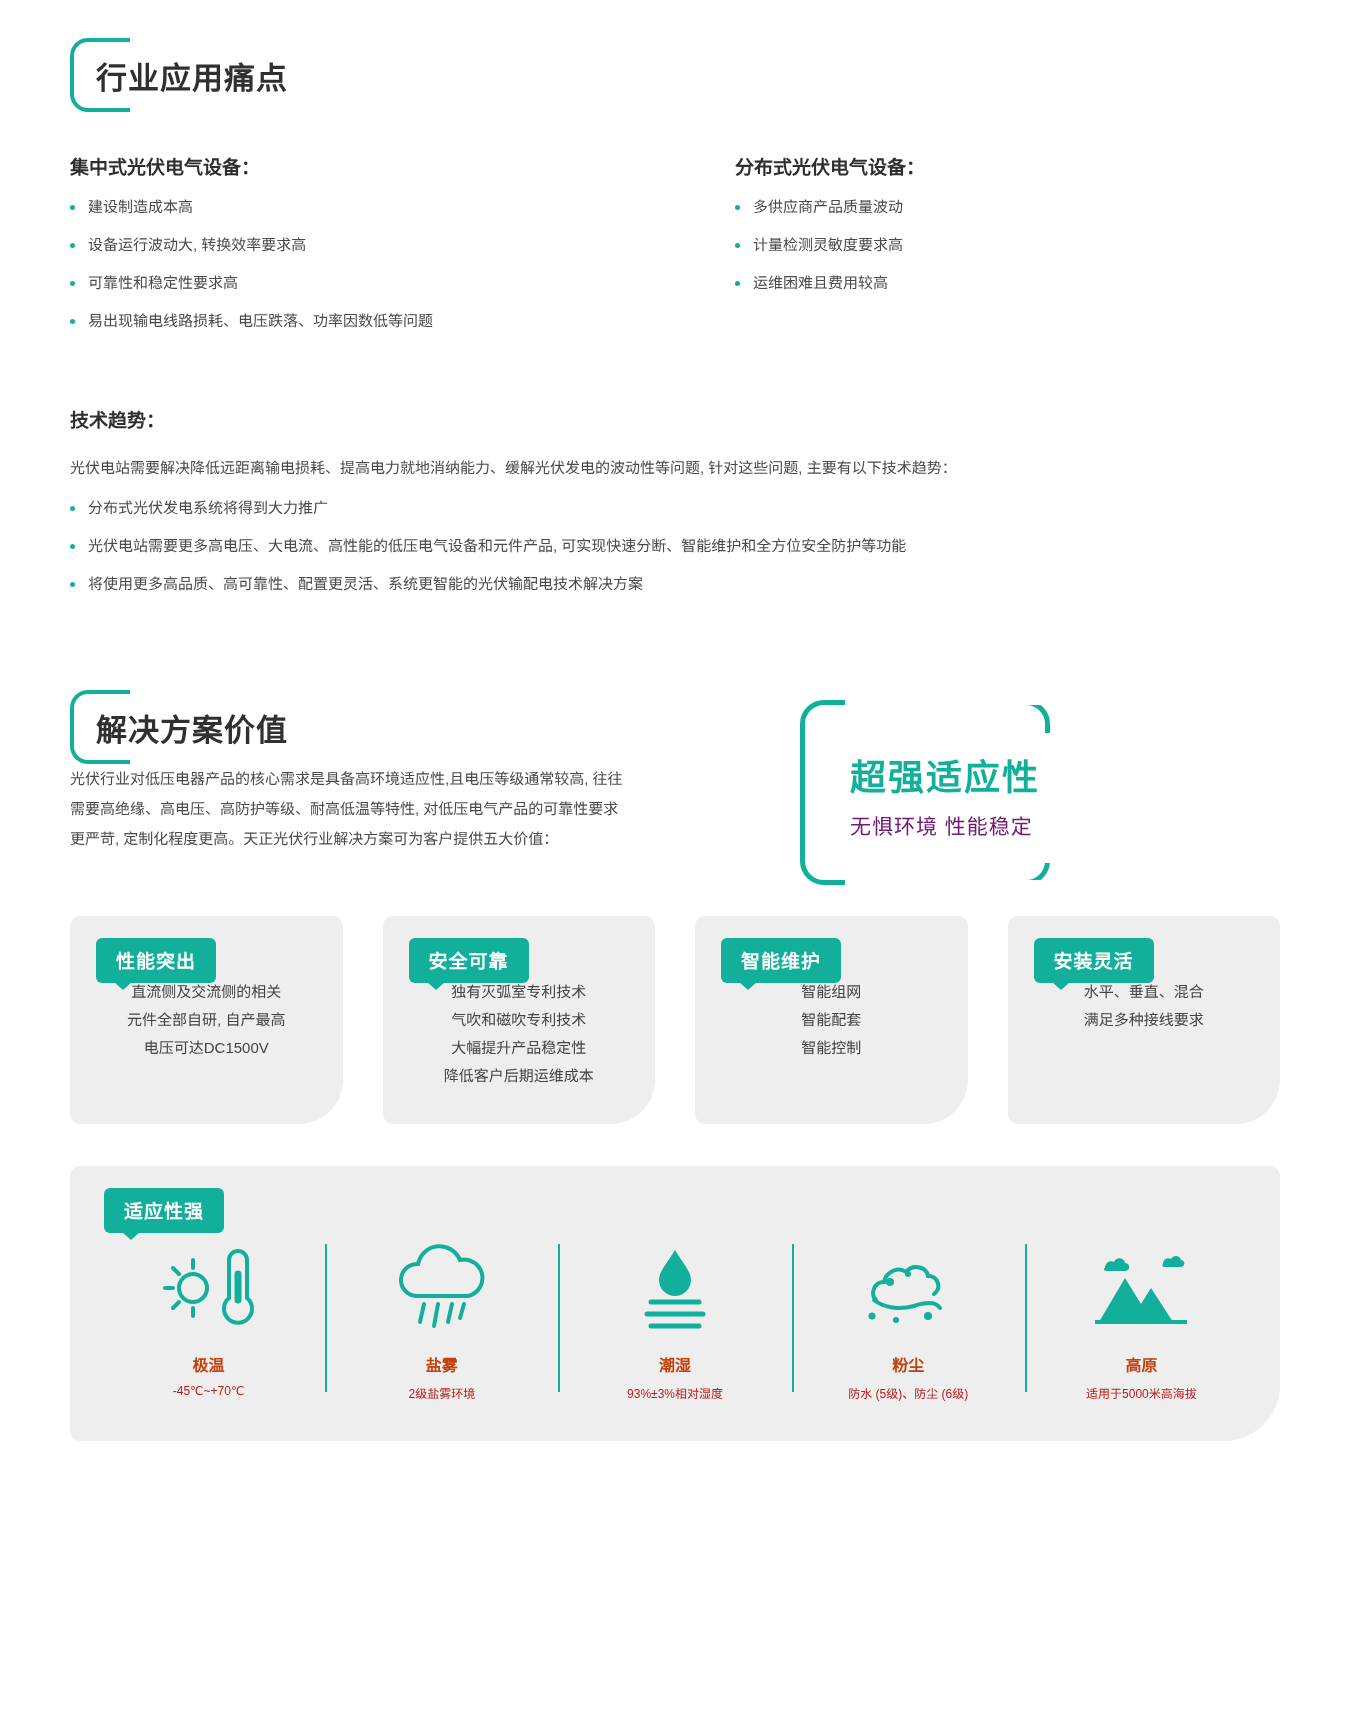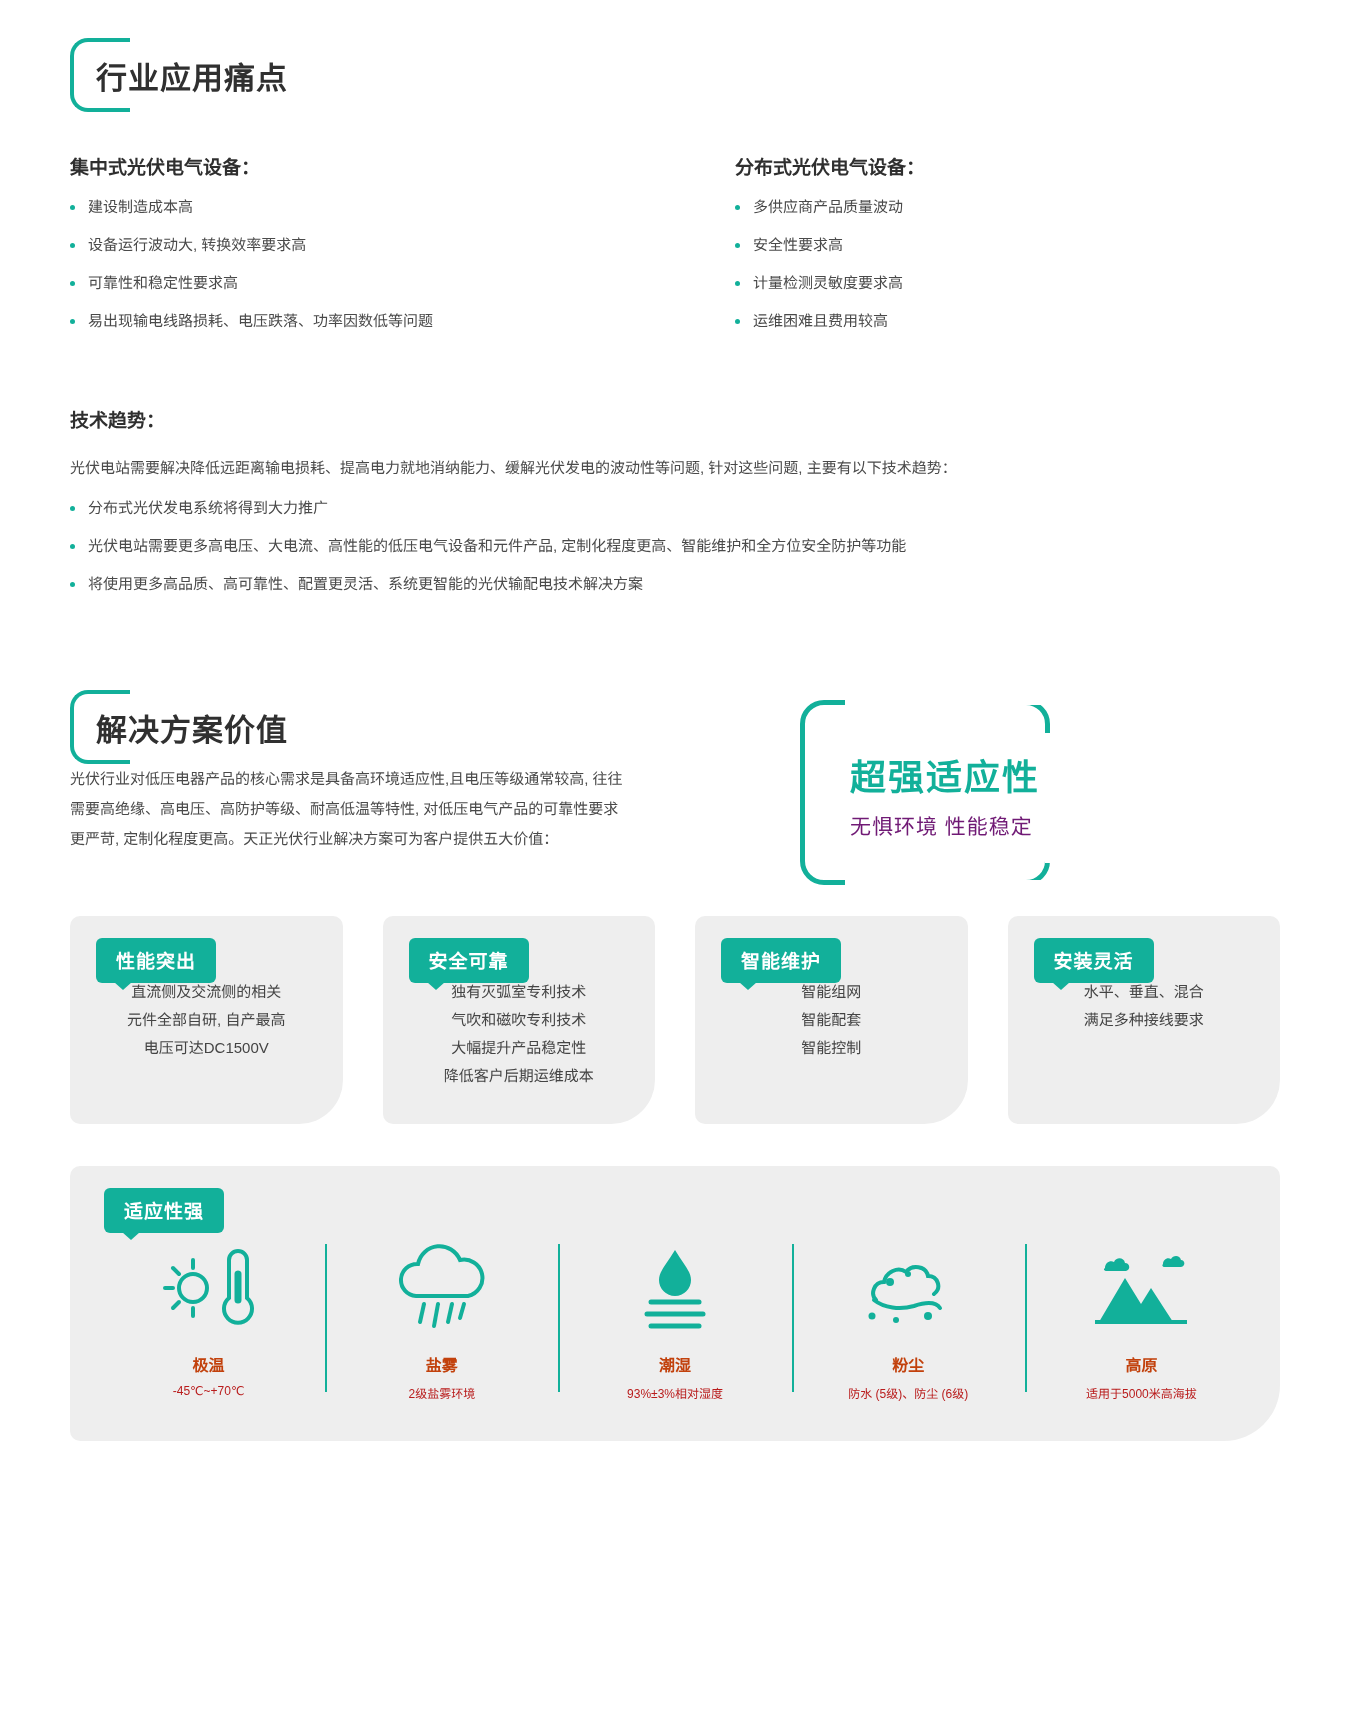--- a/index.html
+++ b/index.html
@@ -266,33 +266,32 @@
         <li>建设制造成本高</li>
         <li>设备运行波动大, 转换效率要求高</li>
         <li>可靠性和稳定性要求高</li>
         <li>易出现输电线路损耗、电压跌落、功率因数低等问题</li>
       </ul>
     </div>
     <div class="pain-col right">
       <div class="sub-title">分布式光伏电气设备：</div>
       <ul class="dots">
         <li>多供应商产品质量波动</li>
-        <li>安全性要求高</li>
         <li>计量检测灵敏度要求高</li>
         <li>运维困难且费用较高</li>
       </ul>
     </div>
   </div>
 
   <div class="trend">
     <div class="sub-title">技术趋势：</div>
     <p class="lead">光伏电站需要解决降低远距离输电损耗、提高电力就地消纳能力、缓解光伏发电的波动性等问题, 针对这些问题, 主要有以下技术趋势：</p>
     <ul class="dots">
       <li>分布式光伏发电系统将得到大力推广</li>
-      <li>光伏电站需要更多高电压、大电流、高性能的低压电气设备和元件产品, 定制化程度更高、智能维护和全方位安全防护等功能</li>
+      <li>光伏电站需要更多高电压、大电流、高性能的低压电气设备和元件产品, 可实现快速分断、智能维护和全方位安全防护等功能</li>
       <li>将使用更多高品质、高可靠性、配置更灵活、系统更智能的光伏输配电技术解决方案</li>
     </ul>
   </div>
 
   <div class="value-sec">
     <div class="section-head">
       <span class="bracket"></span>
       <span class="section-title">解决方案价值</span>
     </div>
 

